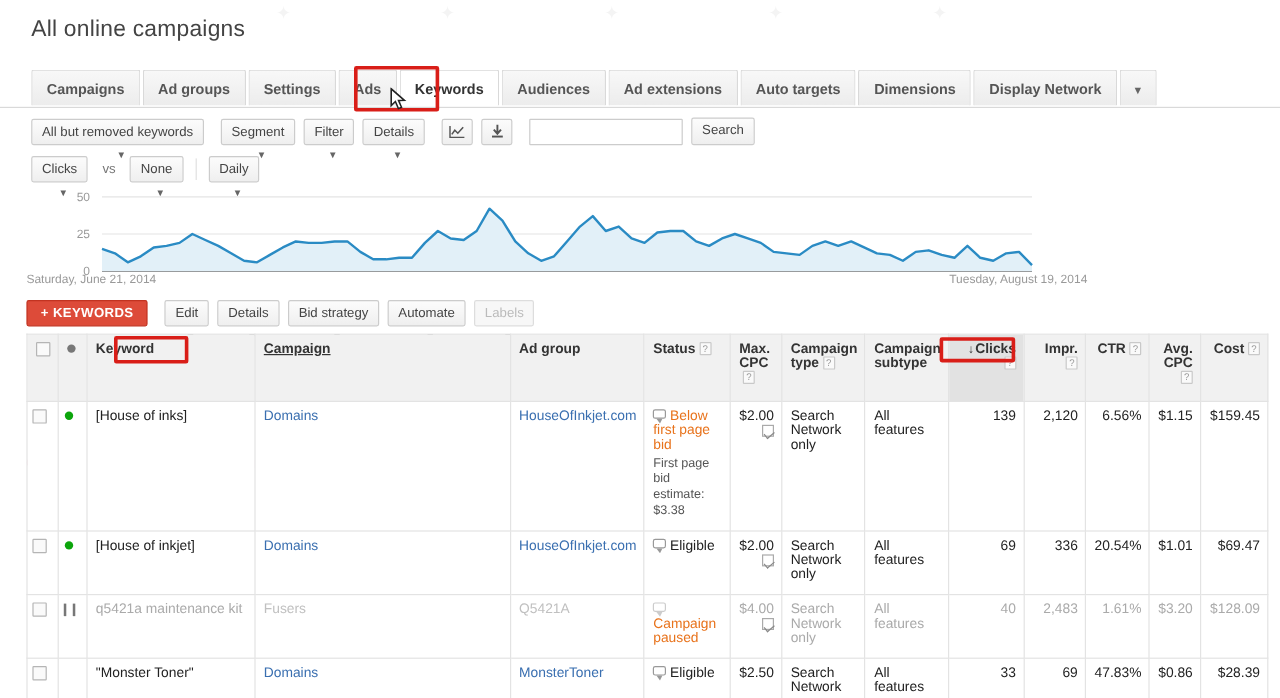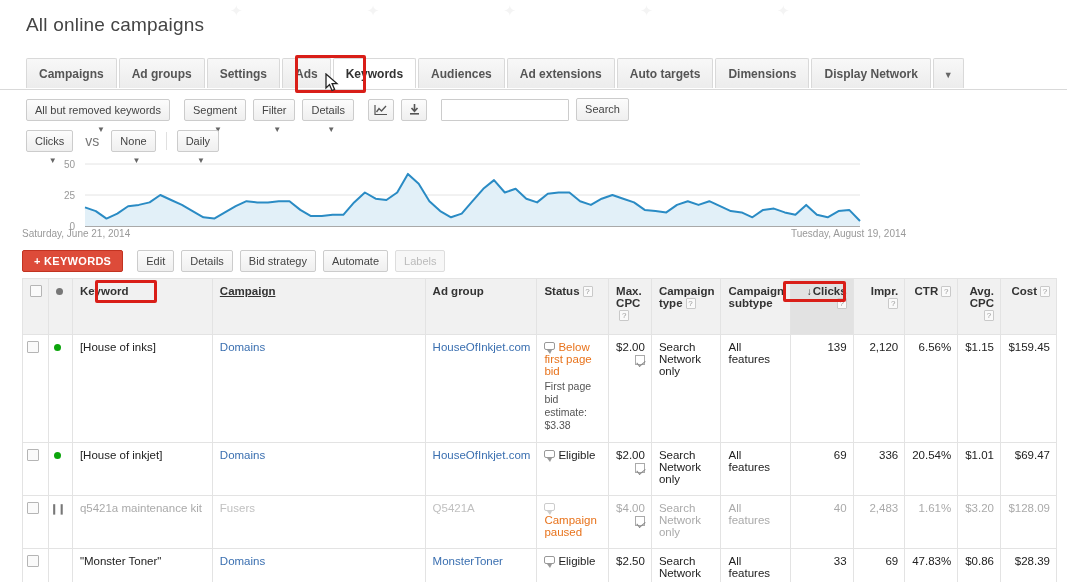--- a/index.html
+++ b/index.html
@@ -101,21 +101,21 @@
     border:1px solid #ccc; border-radius:1px;
     background:#fff; font-size:11px; padding:0 4px;
     font-family:"Liberation Sans", sans-serif;
   }
 
   
   #metricbar { position:absolute; left:26px; top:130px; display:flex; align-items:center; }
   .swatch {
     width:9px; height:9px; background:#1b72ac; margin-right:5px; display:inline-block;
   }
-  .vs-label { font-size:14px; color:#777; margin:0 12px; }
+  .vs-label { font-size:11px; color:#777; margin:0 12px; }
   .divider-v { width:1px; height:18px; background:#e0e0e0; margin:0 10px; }
 
   
   #chart-wrap { position:absolute; left:0; top:158px; width:1067px; height:84px; }
   #chart-svg  { position:absolute; left:0; top:0; }
   .ylab { font-size:10px; fill:#999; text-anchor:end; }
   .chart-date {
     position:absolute; font-size:10px; color:#999;
   }
   #date-start { left:22px; top:228px; }

